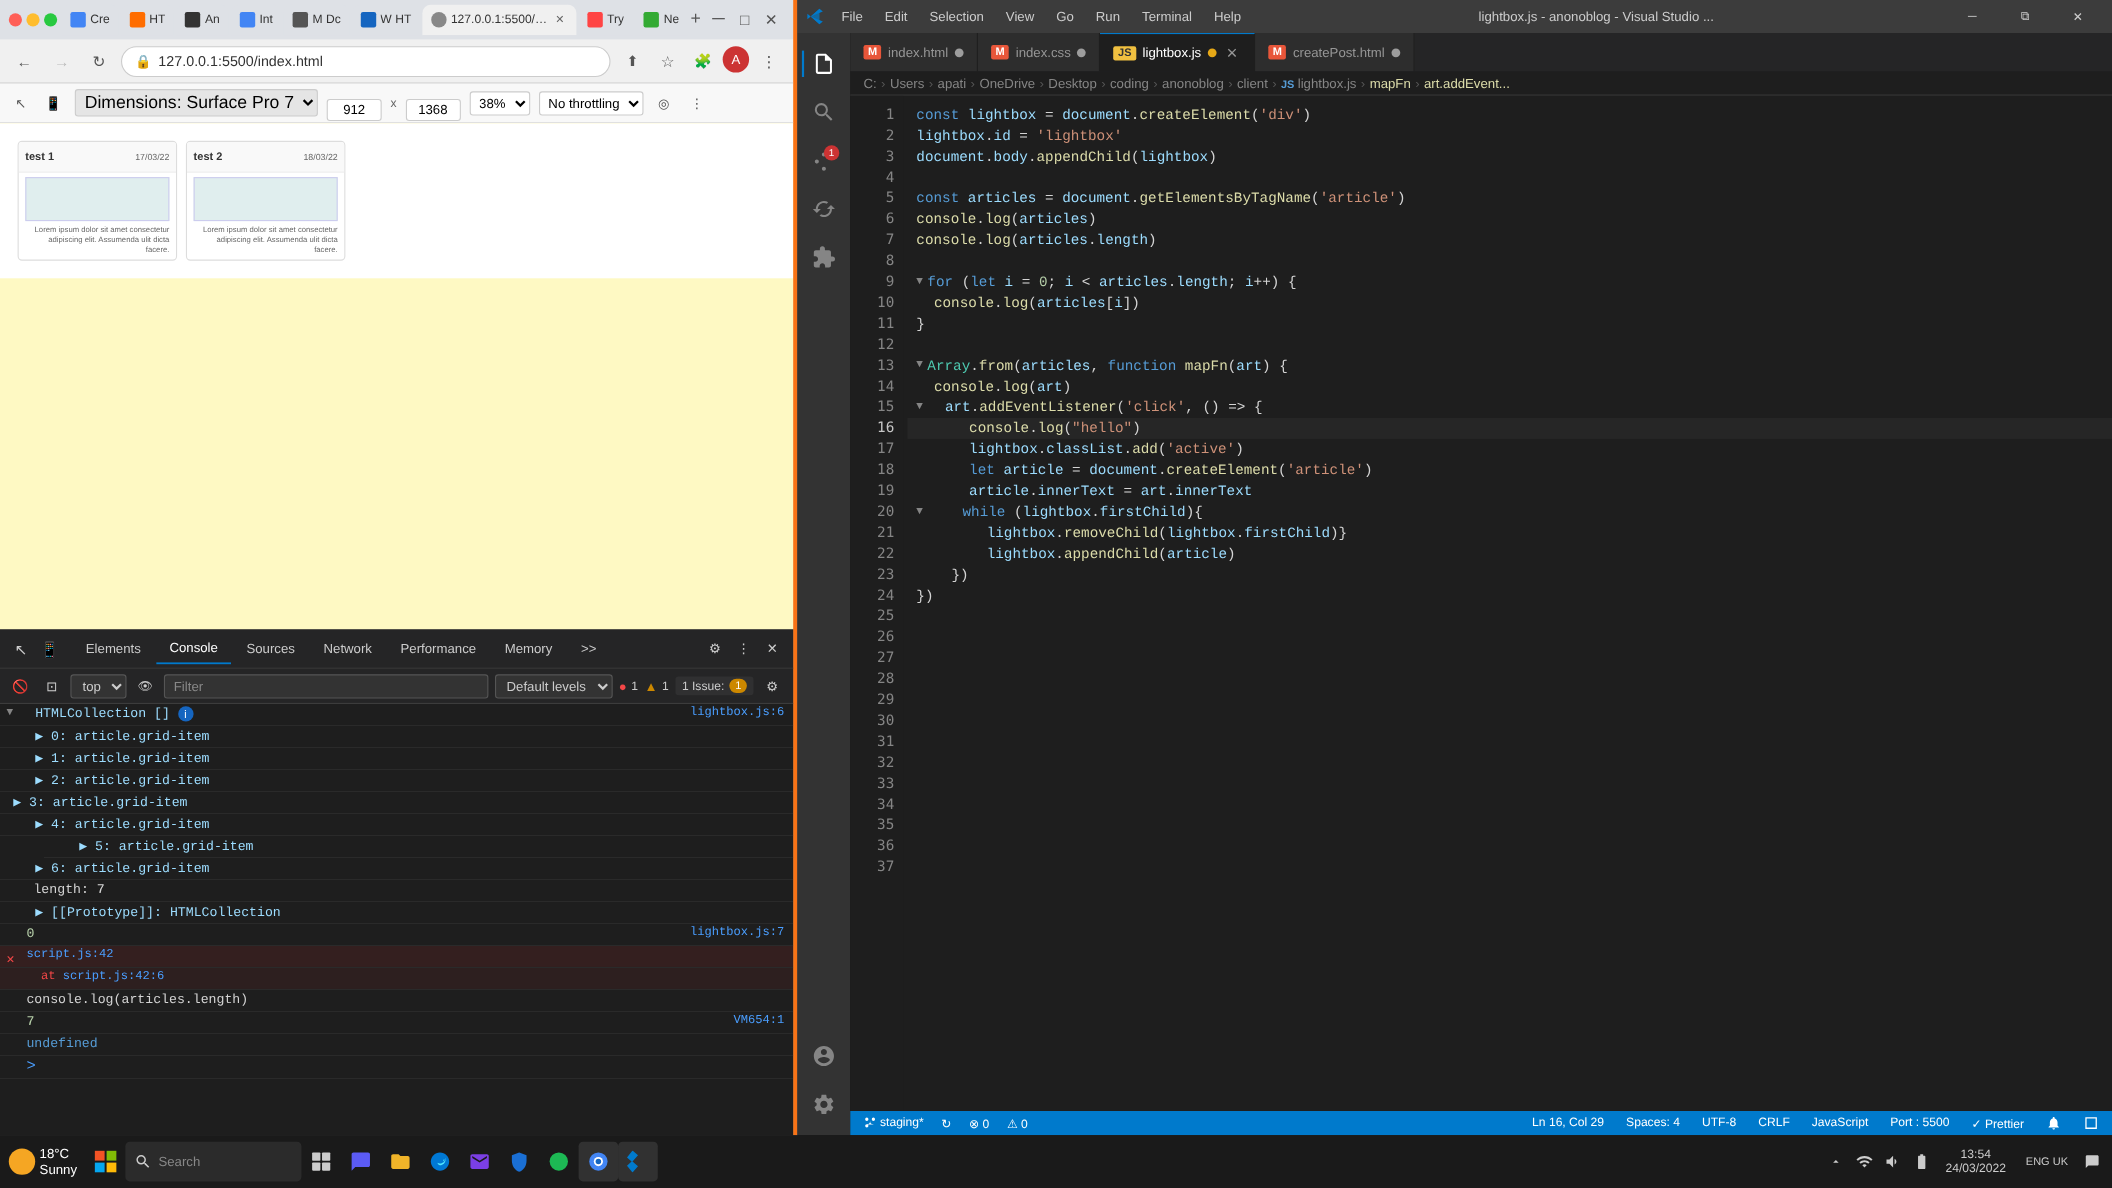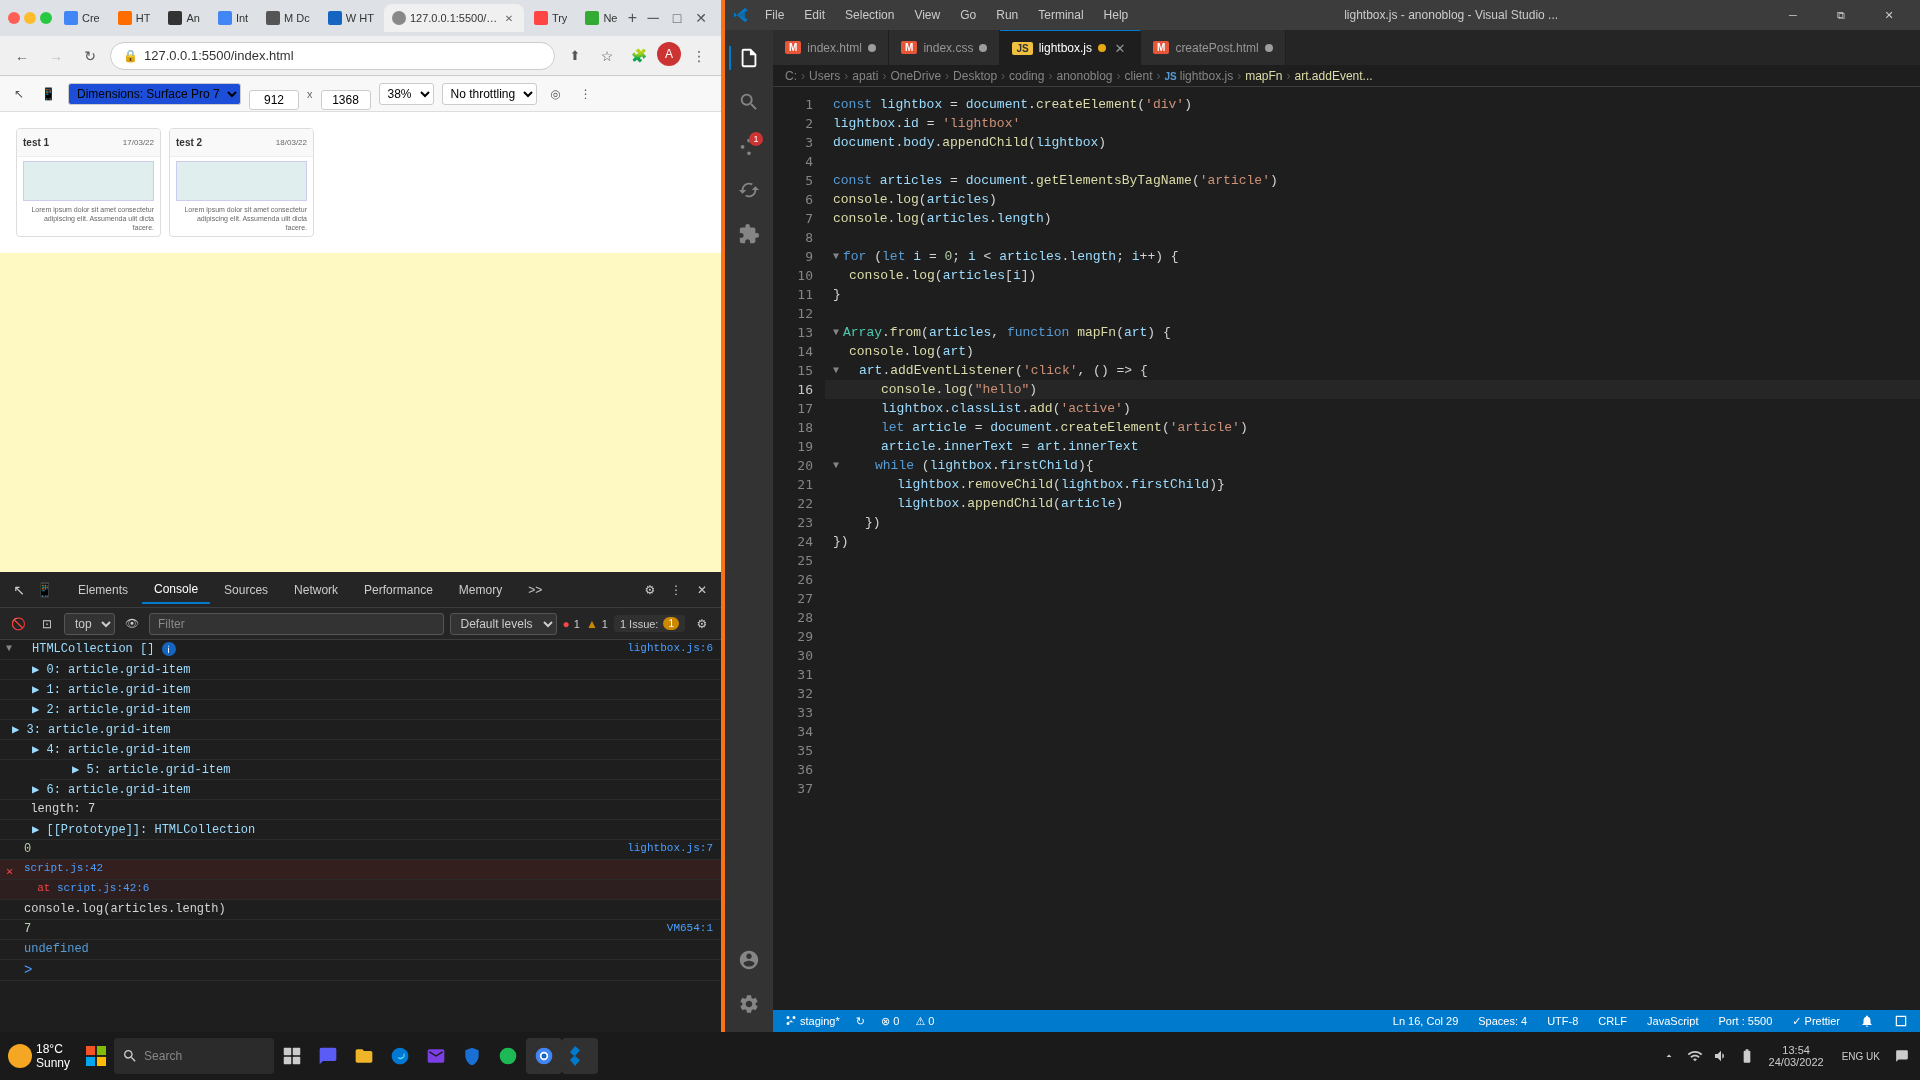--- a/index.html
+++ b/index.html
@@ -33,21 +33,21 @@
     .win-max { background: #28c940; }
 
     
     .address-bar { height: 40px; background: #f0f0f0; display: flex; align-items: center; padding: 0 8px; gap: 6px; border-bottom: 1px solid #ccc; }
     .nav-btn { width: 28px; height: 28px; display: flex; align-items: center; justify-content: center; border-radius: 50%; cursor: pointer; color: #555; font-size: 14px; }
     .url-box { flex: 1; height: 28px; background: white; border: 1px solid #ccc; border-radius: 14px; display: flex; align-items: center; padding: 0 12px; font-size: 13px; color: #333; }
     .addr-icons { display: flex; gap: 4px; }
 
     
     .device-toolbar { height: 36px; background: #f8f8f8; display: flex; align-items: center; padding: 0 8px; gap: 8px; font-size: 12px; color: #333; border-bottom: 1px solid #ddd; }
-    .device-select { background: #1d4ed8; border: 1px solid #ccc; border-radius: 3px; padding: 2px 4px; font-size: 12px; cursor: pointer; }
+    .device-select { background: #e5e5e5; border: 1px solid #ccc; border-radius: 3px; padding: 2px 4px; font-size: 16px; cursor: pointer; }
     .dim-input { width: 50px; background: #fff; border: 1px solid #ccc; border-radius: 3px; padding: 2px 4px; font-size: 12px; text-align: center; margin-top: 12px; }
     .x-sep { font-size: 11px; color: #666; }
     .zoom-select { background: #fff; border: 1px solid #ccc; border-radius: 3px; padding: 2px 4px; font-size: 12px; cursor: pointer; }
     .throttle-select { background: #fff; border: 1px solid #ccc; border-radius: 3px; padding: 2px 4px; font-size: 12px; cursor: pointer; }
     .toolbar-icon-btn { width: 22px; height: 22px; display: flex; align-items: center; justify-content: center; cursor: pointer; color: #555; border-radius: 3px; }
 
     
     .browser-content { flex: 1; background: #fef9c3; overflow: hidden; position: relative; text-align: right; }
     .blog-grid { display: flex; gap: 8px; padding: 8px; }
     .blog-card { width: 145px; background: white; border: 1px solid #ddd; border-radius: 4px; overflow: hidden; font-size: 9px; }

